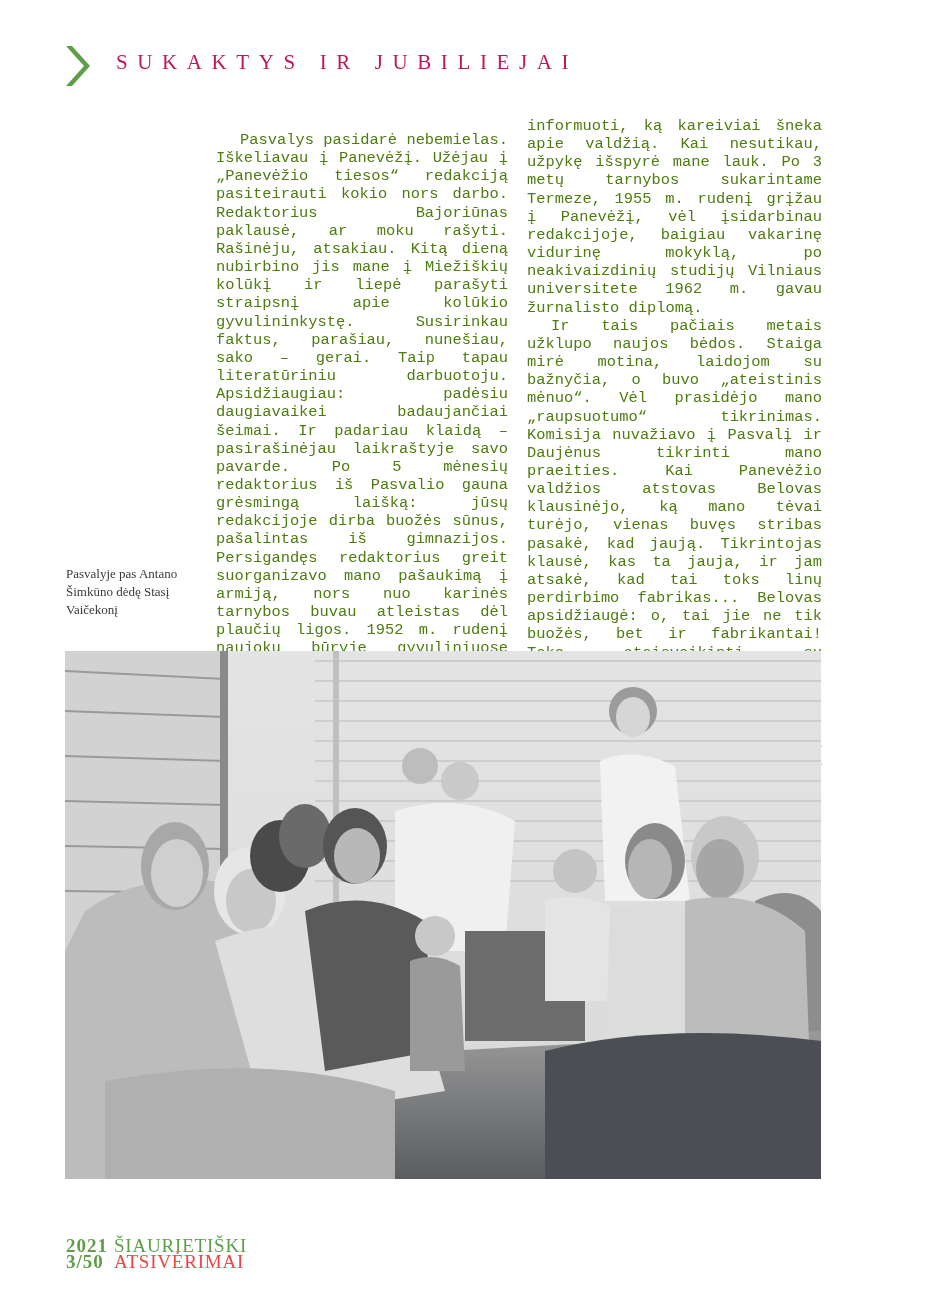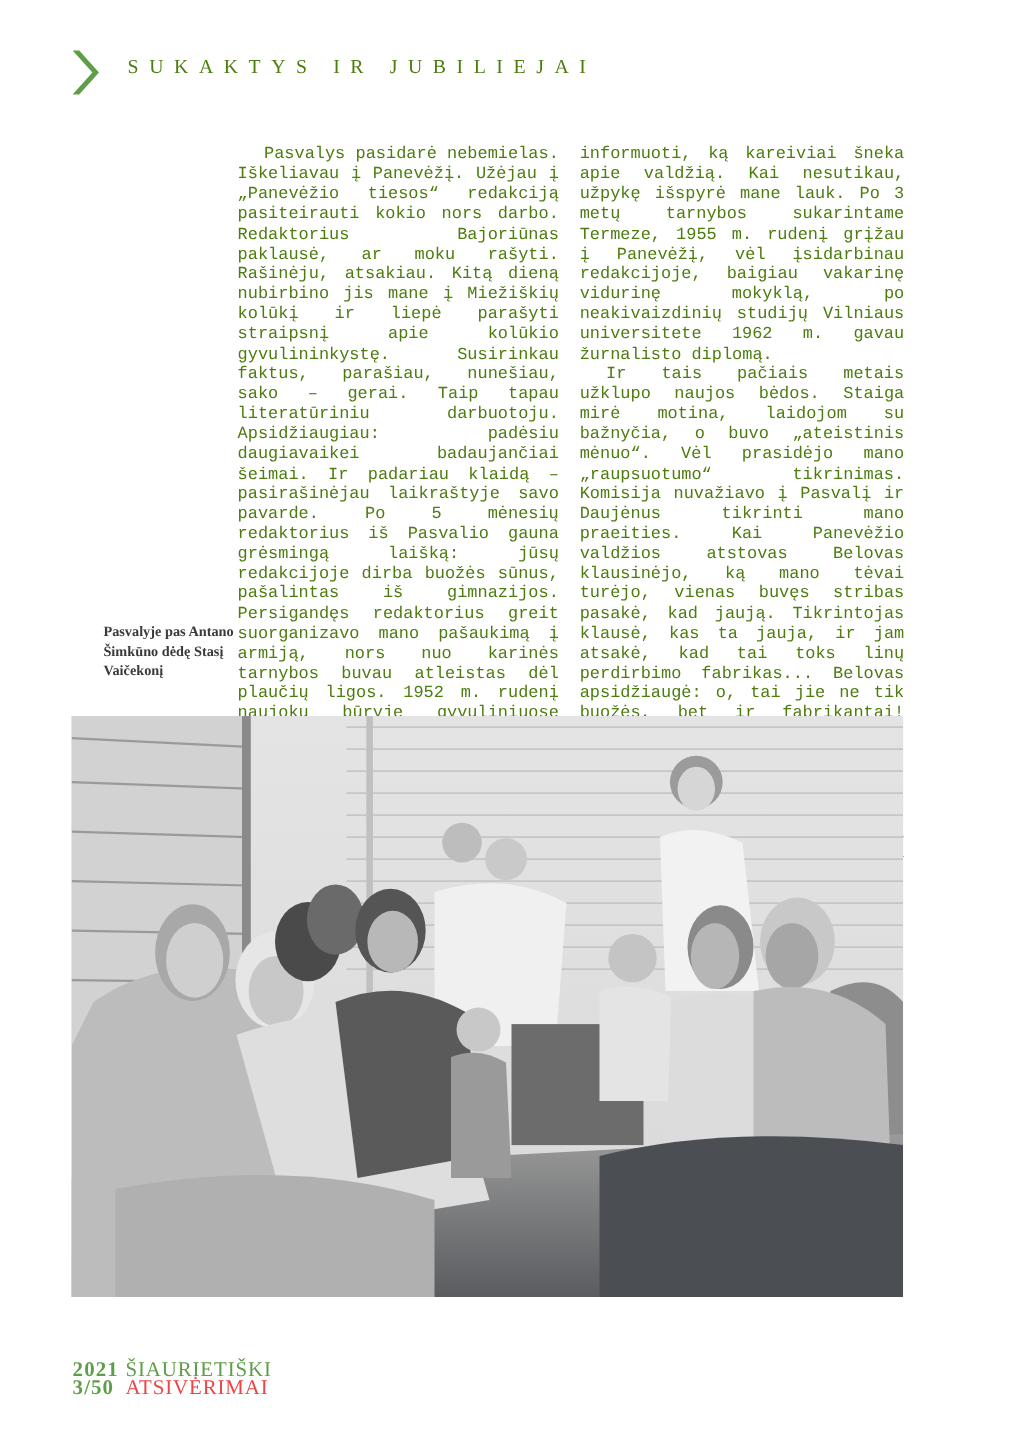--- a/index.html
+++ b/index.html
@@ -1,25 +1,25 @@
 <!DOCTYPE html>
 <html><head>
   <meta charset="utf-8">
   <style>
     html, body { margin: 0; padding: 0; background: #ffffff; }
     body { width: 931px; height: 1316px; position: relative; overflow: hidden; font-family: "Liberation Serif", "DejaVu Serif", serif; color: #2a2a2a; }
     .header { position: absolute; left: 62px; top: 42px; height: 46px; width: 560px; }
     .chevron { position: absolute; left: 2px; top: 2px; width: 28px; height: 44px; }
-    .section-title { position: absolute; left: 54px; top: 8px; font-size: 18px; letter-spacing: 9.6px; color: #4d7c0f; white-space: nowrap; }
+    .section-title { position: absolute; left: 54px; top: 8px; font-size: 21px; letter-spacing: 9.6px; color: #be185d; white-space: nowrap; }
     .col { position: absolute; font-size: 15.4px; line-height: 18.15px; text-align: justify; hyphens: manual; color: #4d7c0f; font-family: Liberation Mono, monospace; }
     .col p { margin: 0; text-indent: 24px; }
     .col p.noindent { text-indent: 0; }
     .col1 { left: 216px; top: 131px; width: 292px; }
-    .col2 { left: 527px; top: 131px; width: 295px; }
-    .caption { position: absolute; left: 66px; top: 565px; width: 150px; font-size: 13px; line-height: 18px; font-weight: bold; color: #3a3a3a; margin-left: 28px; }
+    .col2 { left: 527px; top: 117px; width: 295px; }
+    .caption { position: absolute; left: 66px; top: 565px; width: 150px; font-size: 13px; line-height: 18px; font-weight: normal; color: #3a3a3a; }
     .photo { position: absolute; left: 65px; top: 651px; width: 756px; height: 528px; overflow: hidden; background: #cfcfcf; }
     .photo svg { display: block; }
     .footer { position: absolute; left: 66px; top: 1238px; font-size: 19px; line-height: 16px; }
     .footer .num { color: #5e9e48; font-weight: bold; letter-spacing: 1px; display: inline-block; width: 48px; }
     .footer .mag1 { color: #5e9e48; letter-spacing: 0.8px; }
     .footer .mag2 { color: #ef4444; letter-spacing: 0.8px; }
     .footer .row { white-space: nowrap; }
   </style>
 </head>
 <body>

